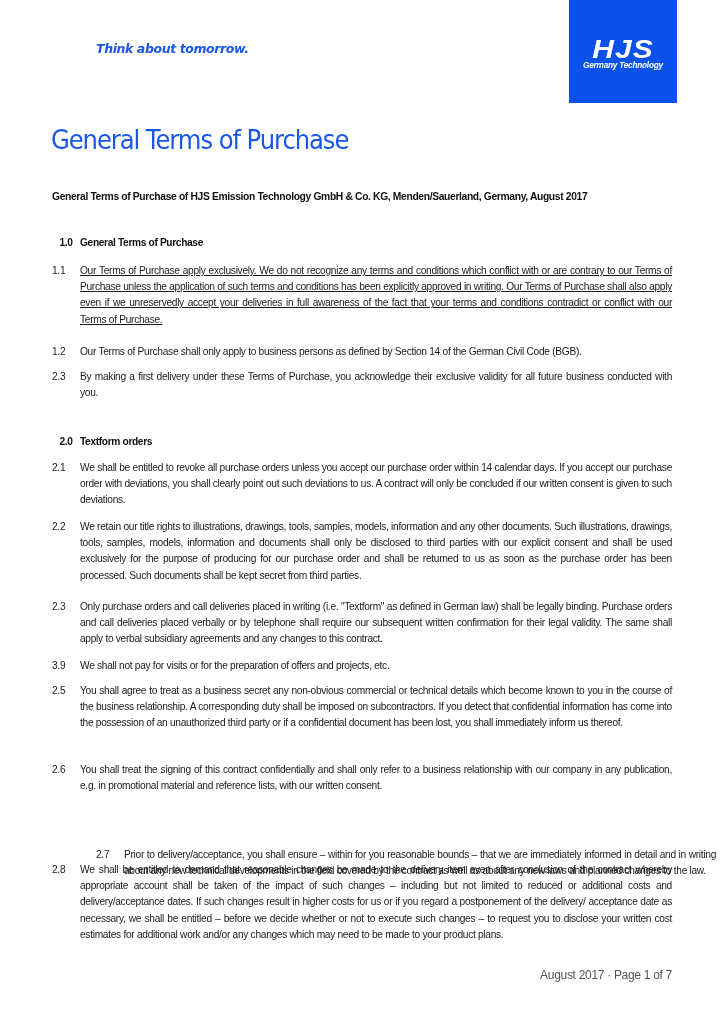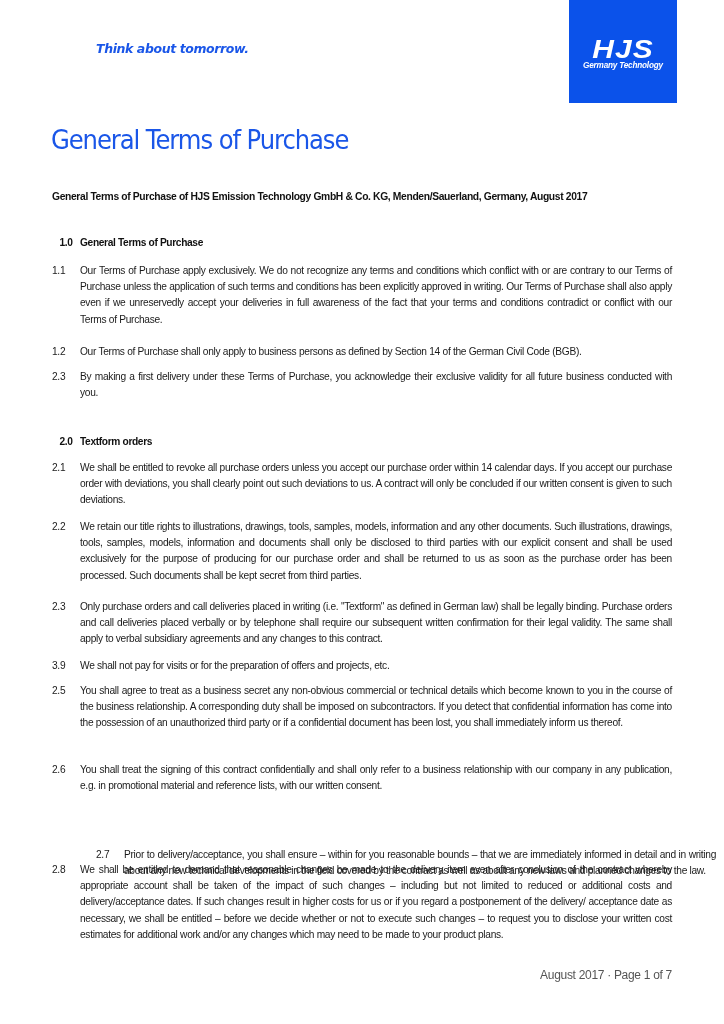--- a/index.html
+++ b/index.html
@@ -141,21 +141,21 @@
   <div class="logo-sub">Germany Technology</div>
 </div>
 
 <h1 class="title">General Terms of Purchase</h1>
 <div class="subtitle">General Terms of Purchase of HJS Emission Technology GmbH &amp; Co. KG,  Menden/Sauerland, Germany,  August 2017</div>
 
 <div class="section-head" style="top:237px;">
   <span class="num">1.0</span><span>General Terms of Purchase</span>
 </div>
 
-<div class="clause" style="top:263px;">
+<div class="clause" style="top:263px;text-decoration:underline;">
   <span class="num">1.1</span>
   <div class="text">Our Terms of Purchase apply exclusively. We do not recognize any terms and conditions which conflict with or are contrary to our Terms of Purchase unless the application of such terms and conditions has been explicitly approved in writing. Our Terms of Purchase shall also apply even if we unreservedly accept your deliveries in full awareness of the fact that your terms and conditions contradict or conflict with our Terms of Purchase.</div>
 </div>
 
 <div class="clause" style="top:344px;">
   <span class="num">1.2</span>
   <div class="text">Our Terms of Purchase shall only apply to business persons as defined by Section 14 of the German Civil Code (BGB).</div>
 </div>
 
 <div class="clause" style="top:369px;">

